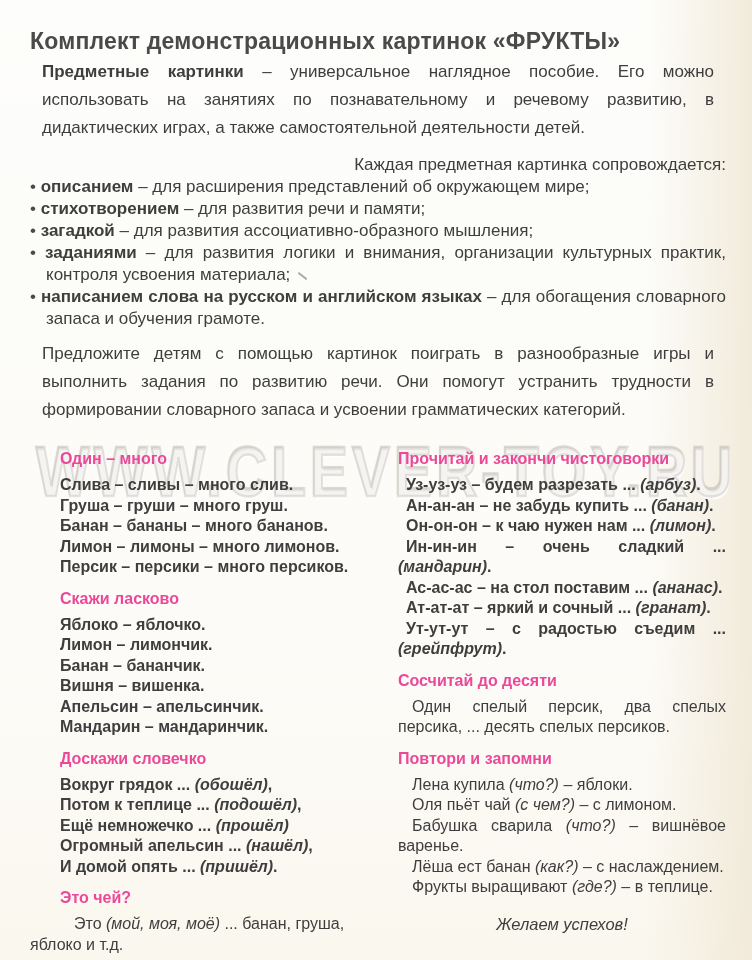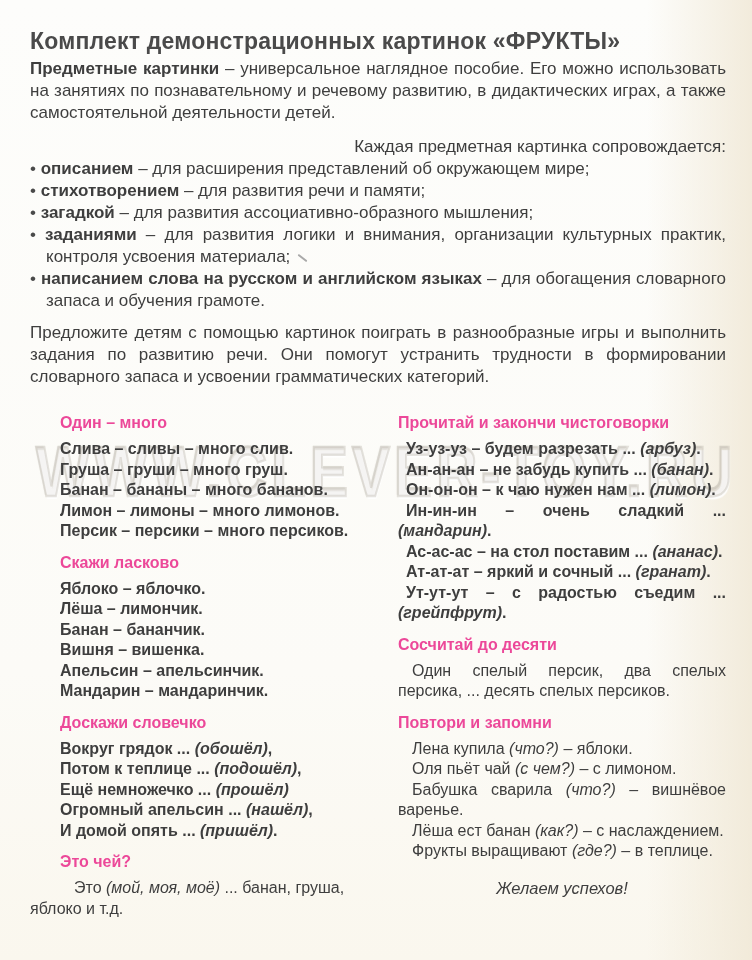--- a/index.html
+++ b/index.html
@@ -10,21 +10,21 @@
     background:
       linear-gradient(90deg, rgba(244,238,226,0) 86%, rgba(240,232,214,.85) 100%),
       linear-gradient(180deg, #fdfdfb 0%, #fcfbf7 70%, #faf7ee 100%);
     position:relative;
   }
   .page{padding:20px 26px 0 30px;position:relative;z-index:2;}
   .title{
     font-size:23px;line-height:26px;font-weight:700;text-align:left;
     color:#4a4a4a;margin:8px 0 4px;letter-spacing:.2px;
   }
-  .body-par{font-size:17px;line-height:22px;text-align:justify;margin:0 0 10px;}
+  .body-par{font-size:17px;line-height:28px;text-align:justify;margin:0 12px 10px;}
   .lead{font-weight:700;}
   .accompany-head{font-size:17px;line-height:22px;margin:12px 0 0;text-align:right;}
   ul.accompany{list-style:none;margin:0 0 10px;padding:0;}
   ul.accompany li{
     font-size:17px;line-height:22px;text-align:justify;
     padding-left:16px;text-indent:-16px;
   }
   ul.accompany li .b{font-weight:700;}
   .bullet{color:#4a4a4a;}
   .tick{
@@ -87,21 +87,21 @@
 
       <h3 class="sec">Один – много</h3>
       <div class="line">Слива – сливы – много слив.</div>
       <div class="line">Груша – груши – много груш.</div>
       <div class="line">Банан – бананы – много бананов.</div>
       <div class="line">Лимон – лимоны – много лимонов.</div>
       <div class="line">Персик – персики – много персиков.</div>
 
       <h3 class="sec">Скажи ласково</h3>
       <div class="line">Яблоко – яблочко.</div>
-      <div class="line">Лёша – лимончик.</div>
+      <div class="line">Лимон – лимончик.</div>
       <div class="line">Банан – бананчик.</div>
       <div class="line">Вишня – вишенка.</div>
       <div class="line">Апельсин – апельсинчик.</div>
       <div class="line">Мандарин – мандаринчик.</div>
 
       <h3 class="sec">Доскажи словечко</h3>
       <div class="line"><span>Вокруг грядок ... </span><i>(обошёл)</i><span>,</span></div>
       <div class="line"><span>Потом к теплице ... </span><i>(подошёл)</i><span>,</span></div>
       <div class="line"><span>Ещё немножечко ... </span><i>(прошёл)</i><span></span></div>
       <div class="line"><span>Огромный апельсин ... </span><i>(нашёл)</i><span>,</span></div>

